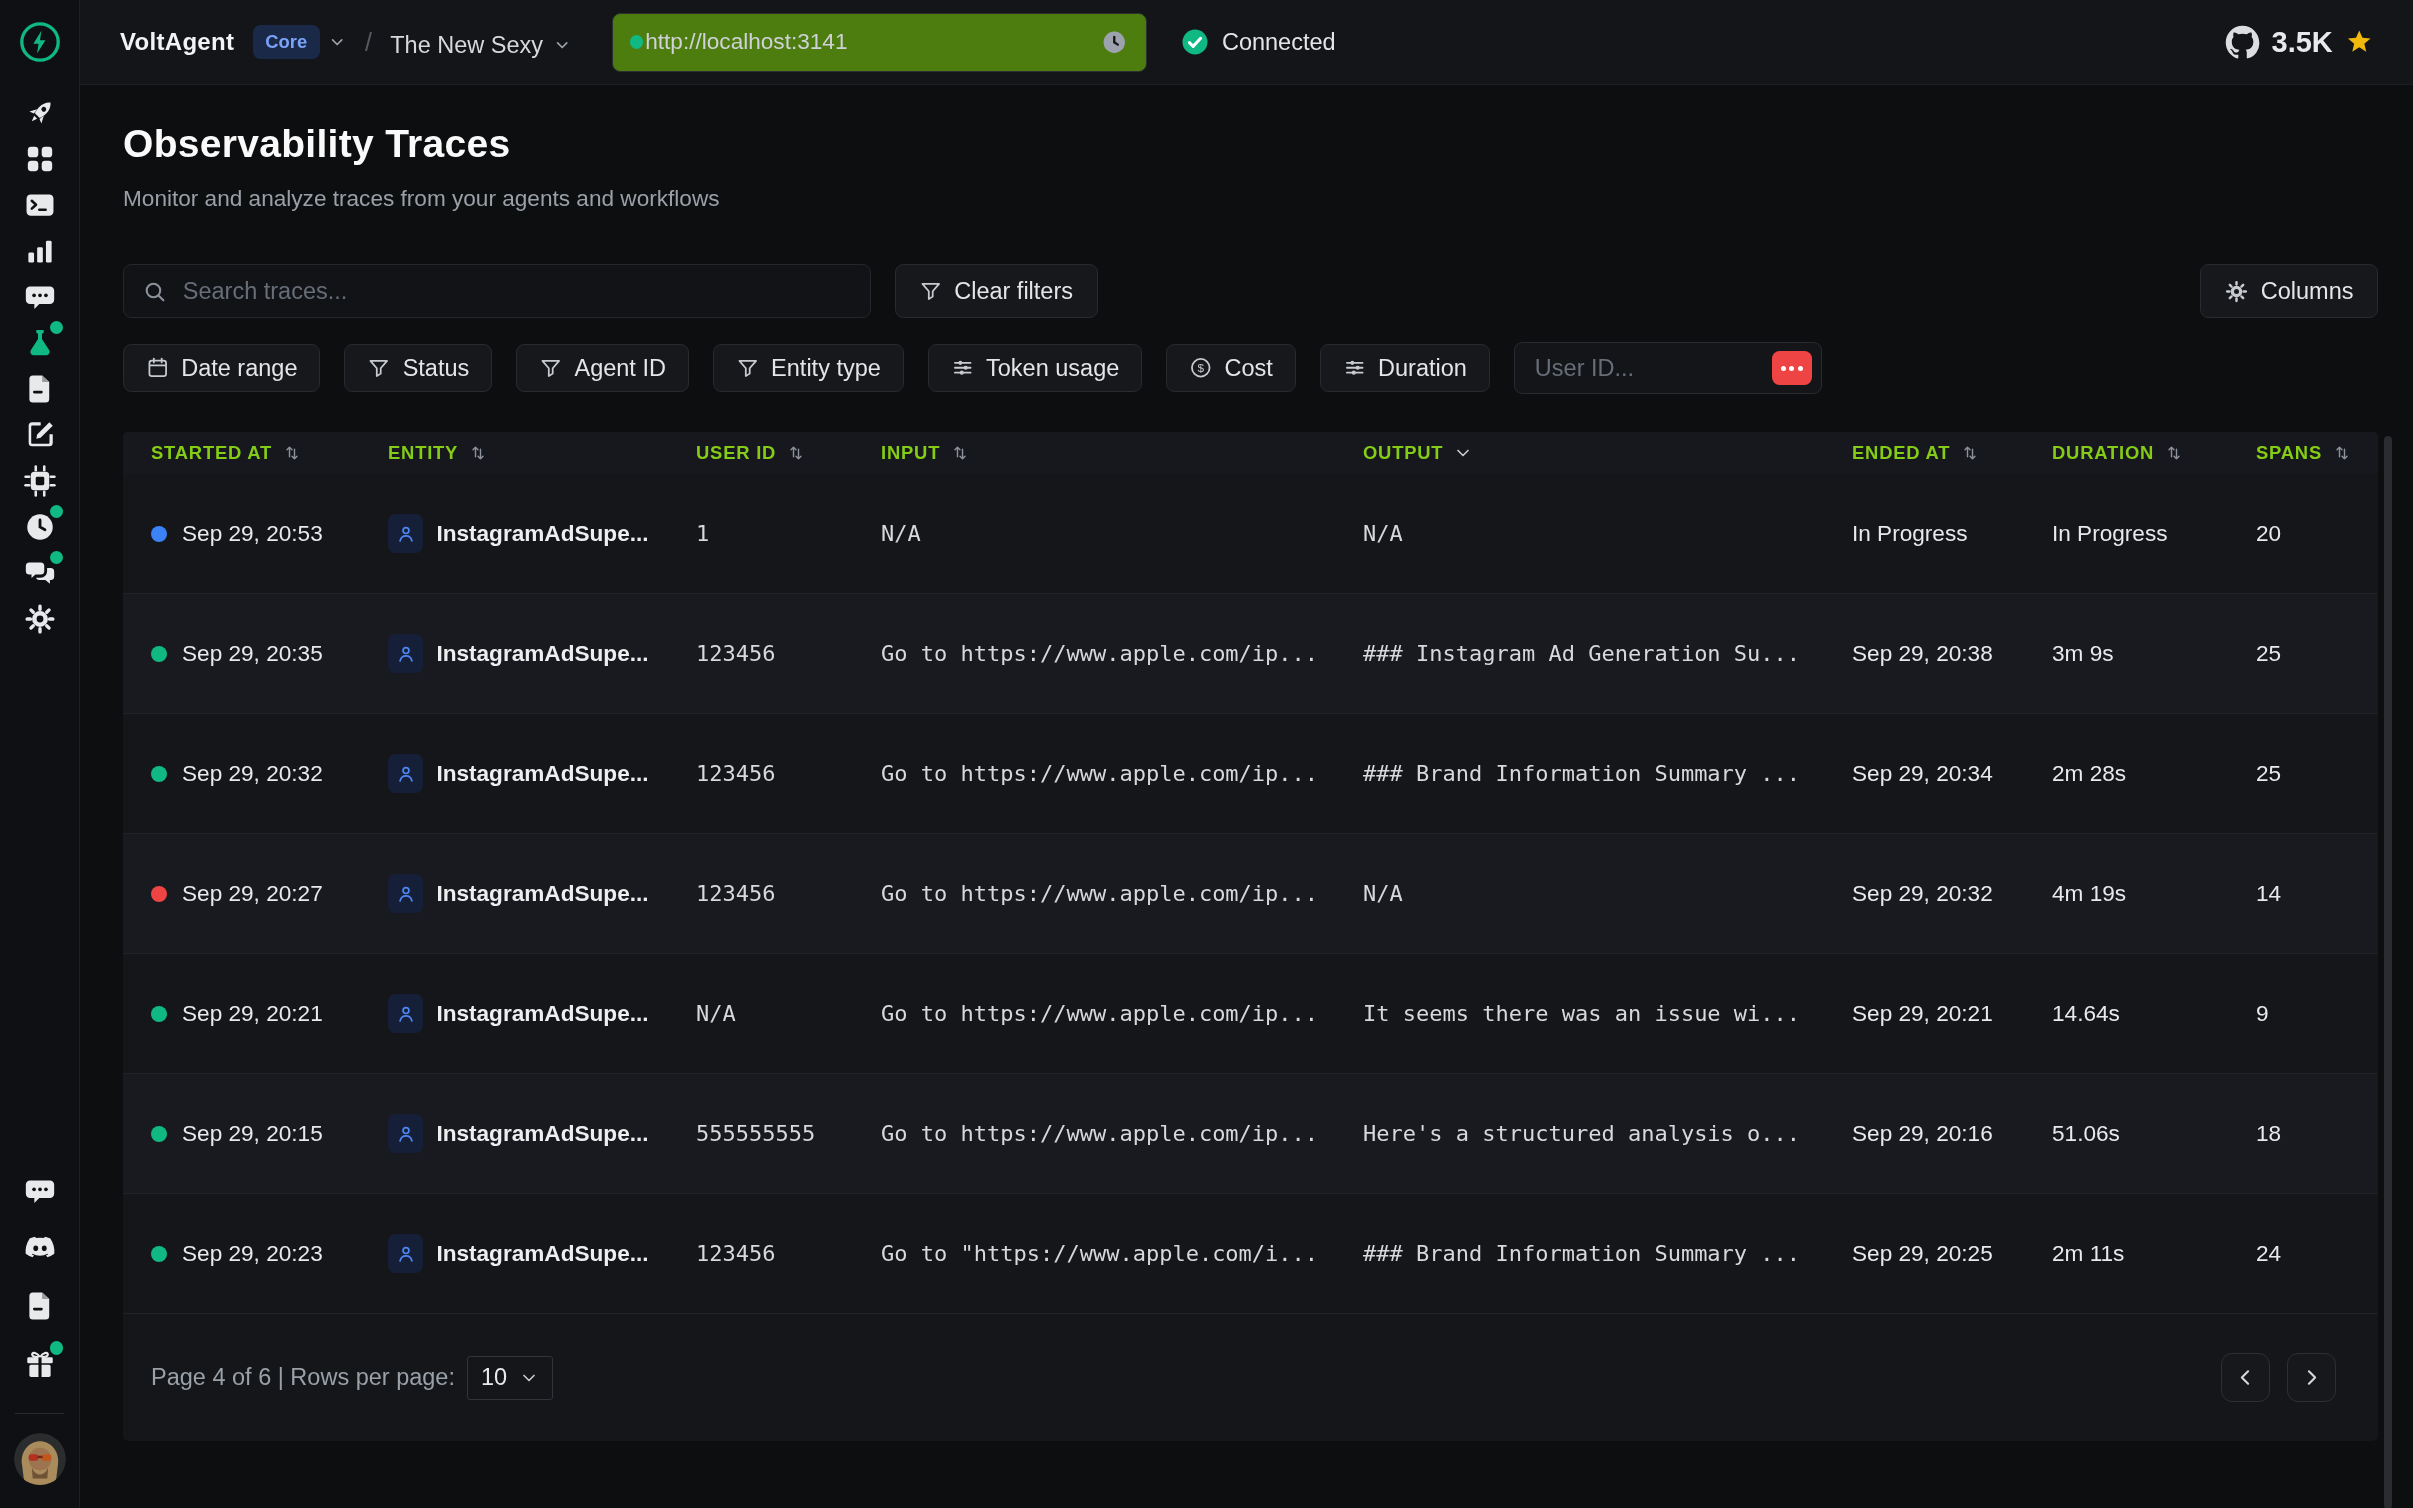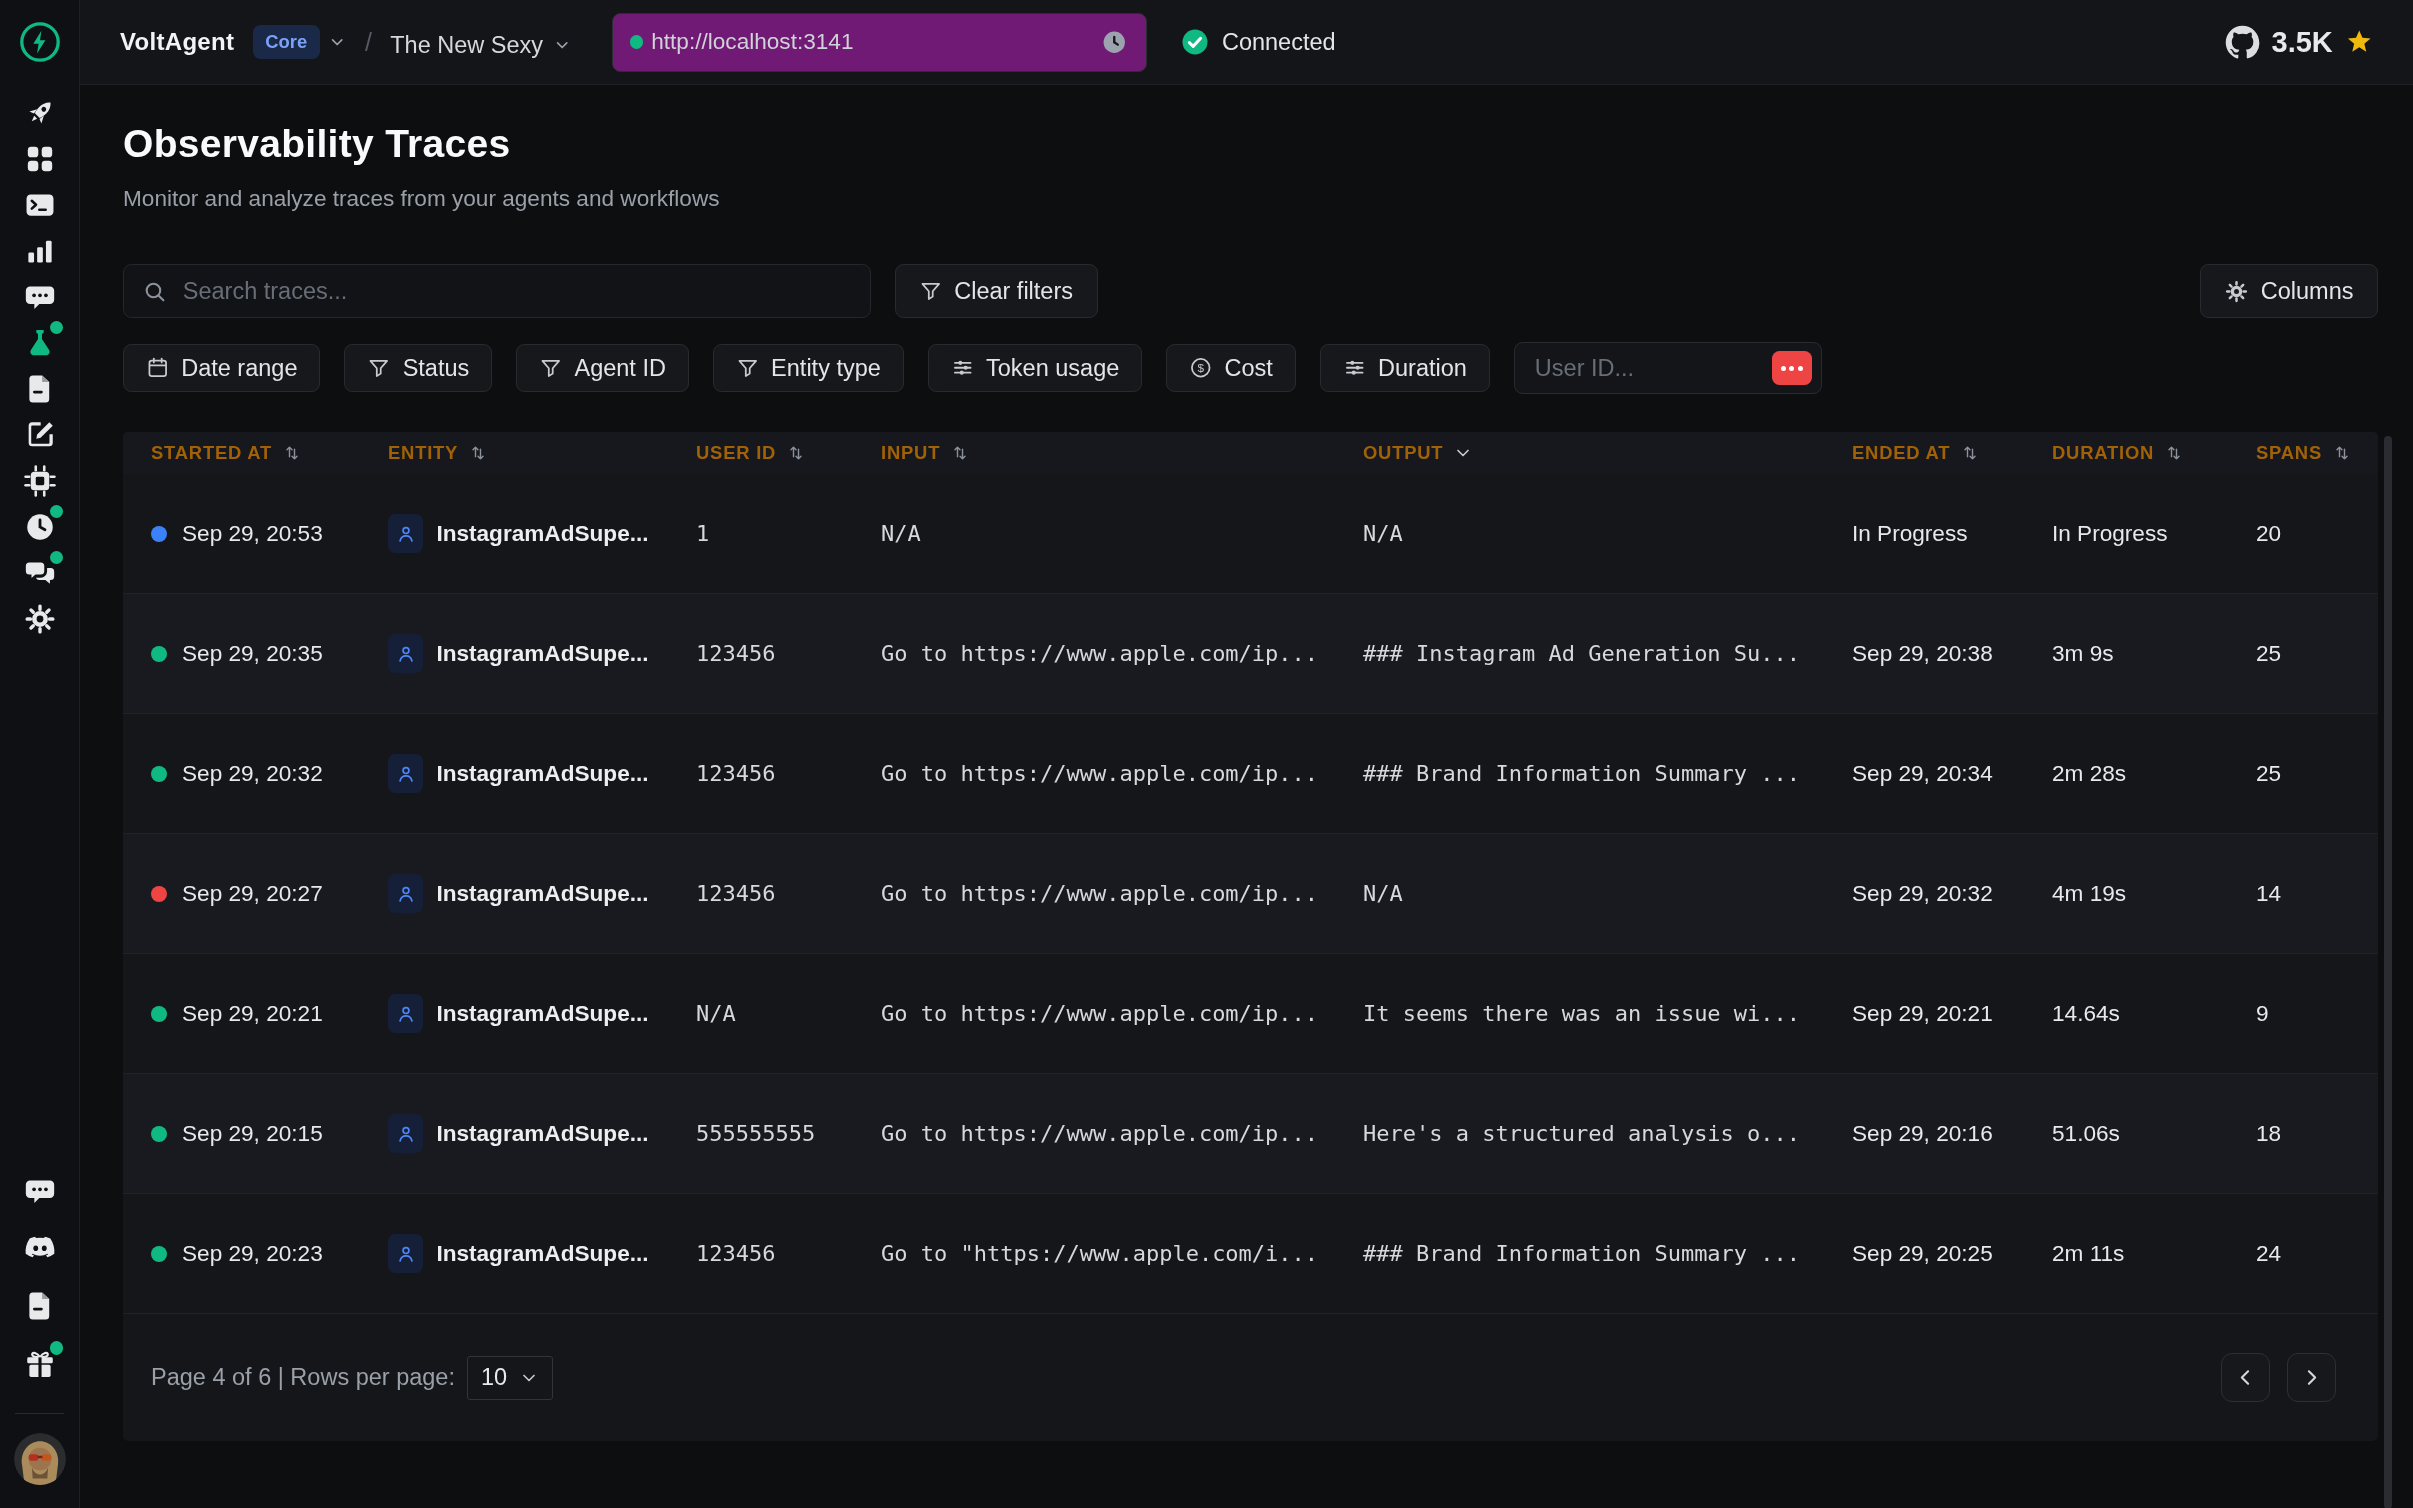--- a/index.html
+++ b/index.html
@@ -22,22 +22,22 @@
   .avatar{width:52px;height:52px;border-radius:50%;overflow:hidden;margin-bottom:23.5px;flex:none;cursor:pointer;}
   
   .main{flex:1;display:flex;flex-direction:column;min-width:0;}
   .topbar{height:84px;flex:none;background:#141519;border-bottom:0.8px solid #1e1f24;
     display:flex;align-items:center;padding:0 40px;gap:18.4px;}
   .brand{font-size:24px;font-weight:700;color:#f2f3f5;letter-spacing:0.3px;}
   .core-badge{display:flex;align-items:center;gap:8.4px;}
   .core-pill{background:#1b2949;color:#7aa2f8;font-size:18.4px;font-weight:700;padding:5.9px 12.6px;border-radius:7.5px;}
   .crumb-sep{color:#565b63;font-size:25px;}
   .project{display:flex;align-items:center;gap:10px;font-size:23.5px;color:#d6d8dc;cursor:pointer;margin-top:6px;}
-  .url-pill{margin-left:22px;width:499px;height:57px;background:#701a75;border:0.8px solid #2d2e34;border-radius:8.4px;
-    display:flex;align-items:center;gap:8px;padding:0 17px;}
+  .url-pill{margin-left:22px;width:499px;height:57px;background:#4d7c0f;border:0.8px solid #2d2e34;border-radius:8.4px;
+    display:flex;align-items:center;gap:2px;padding:0 17px;}
   .url-dot{width:13.4px;height:13.4px;border-radius:50%;background:#10b981;flex:none;}
   .url-text{flex:1;font-size:22.6px;color:#cfd2d7;white-space:nowrap;overflow:hidden;}
   .connected{display:flex;align-items:center;gap:11.7px;font-size:23.5px;color:#e3e5e8;margin-left:15px;}
   .gh-cluster{margin-left:auto;display:flex;align-items:center;gap:11.7px;cursor:pointer;}
   .gh-stars{font-size:29px;font-weight:700;color:#e8e9ec;}
   
   .content{padding:37px 35px 0 43px;display:flex;flex-direction:column;flex:1;min-height:0;}
   h1{margin:0;font-size:39px;font-weight:700;color:#fafafa;letter-spacing:0.3px;}
   .subtitle{margin-top:20px;font-size:22.6px;color:#9aa0a8;}
   .search-row{margin-top:52px;display:flex;gap:23.5px;height:54px;flex:none;}
@@ -59,21 +59,21 @@
     border-radius:8.4px;color:#d6d8dc;font-size:23.5px;padding:0 72px 0 20px;outline:none;
     font-family:"Liberation Sans",sans-serif;}
   .userid-wrap input::placeholder{color:#676e78;}
   .red-badge{position:absolute;right:10px;top:50%;transform:translateY(-50%);width:40px;height:34px;
     background:#ef4444;border-radius:7.5px;display:flex;align-items:center;justify-content:center;gap:3.4px;}
   .red-badge i{width:5px;height:5px;border-radius:50%;background:#fff;}
   
   .table-card{margin-top:38px;height:1009px;background:#15161a;border-radius:5px;display:flex;flex-direction:column;flex:none;}
   .thead,.tr{display:grid;grid-template-columns:237px 308px 185px 482px 489px 200px 204px 1fr;
     padding-left:28px;align-items:center;}
-  .thead{height:42px;background:#17181d;color:#a16207;font-size:18.4px;font-weight:700;letter-spacing:0.8px;border-radius:5px 5px 0 0;}
+  .thead{height:42px;background:#17181d;color:#84cc16;font-size:18.4px;font-weight:700;letter-spacing:0.8px;border-radius:5px 5px 0 0;}
   .th{display:flex;align-items:center;gap:10px;cursor:pointer;white-space:nowrap;}
   .tr{height:119px;border-bottom:0.8px solid #212228;font-size:22.6px;cursor:pointer;}
   .tr.alt{background:#191a1f;}
   .td{white-space:nowrap;overflow:hidden;text-overflow:clip;padding-right:20px;}
   .c-started{display:flex;align-items:center;gap:15px;color:#e8e9ec;}
   .status-dot{width:16px;height:16px;border-radius:50%;flex:none;}
   .c-entity{display:flex;align-items:center;gap:13.4px;font-weight:700;color:#eceef0;}
   .entity-badge{width:35px;height:39px;border-radius:7.5px;background:#152038;display:flex;align-items:center;justify-content:center;flex:none;}
   .mono{font-family:"DejaVu Sans Mono",monospace;font-size:22px;color:#d6d8db;}
   

